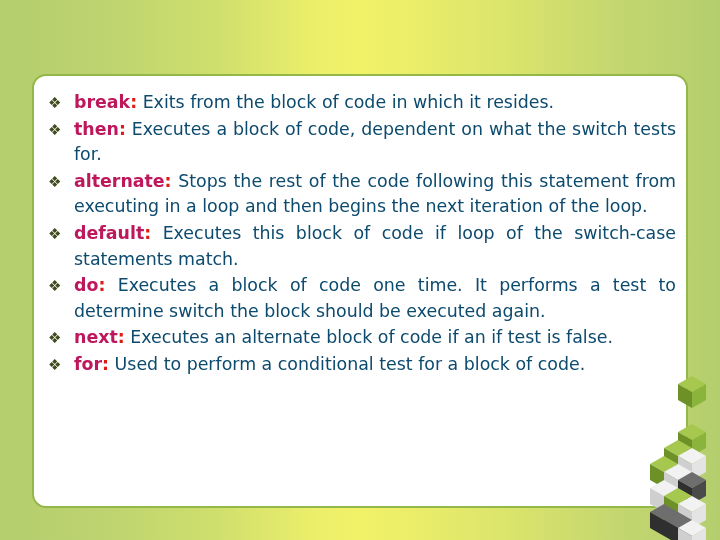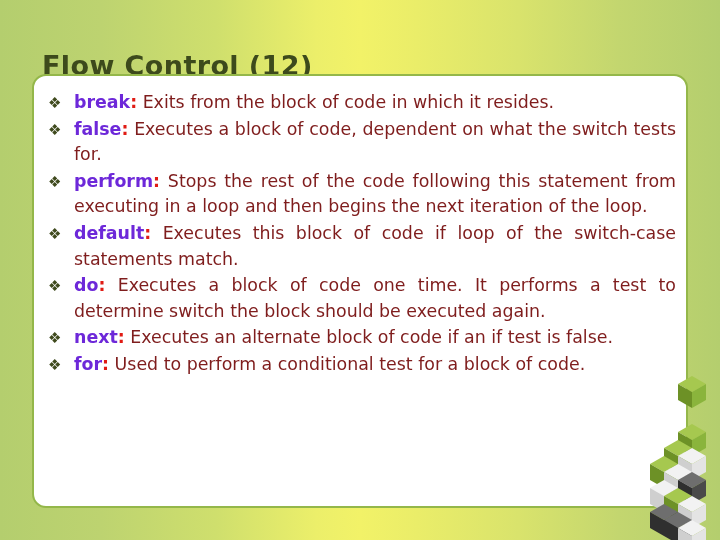--- a/index.html
+++ b/index.html
@@ -82,66 +82,65 @@
     position: absolute;
     left: 4px;
     top: 1px;
     font-size: 15px;
     line-height: 25.6px;
     color: #3f4a1d;
   }
 
   .kw {
     font-weight: bold;
-    color: #6d28d9;
+    color: #be185d;
     white-space: nowrap;
   }
   .kw-colon {
     font-weight: bold;
     color: #e01b14;
   }
   .desc {
-    color: #7f1d1d;
+    color: #0c4a6e;
   }
 
   
   .cubes {
     position: absolute;
     left: 640px;
     top: 360px;
     width: 80px;
     height: 180px;
     pointer-events: none;
   }
   .cubes svg {
     display: block;
   }
 </style>
 </head>
 <body>
 
 <div class="slide">
 
-  <h1 class="slide-title">Flow Control (12)</h1>
 
   <div class="content-card">
     <ul class="bullet-list">
 
       <li class="bullet-item">
         <span class="bullet-marker">❖</span><span class="kw">break</span><span class="kw-colon">:</span>
         <span class="desc">Exits from the block of code in which it resides.</span>
       </li>
 
       <li class="bullet-item">
-        <span class="bullet-marker">❖</span><span class="kw">false</span><span class="kw-colon">:</span>
+        <span class="bullet-marker">❖</span><span class="kw">then</span><span class="kw-colon">:</span>
         <span class="desc">Executes a block of code, dependent on what the switch tests for.</span>
       </li>
 
       <li class="bullet-item">
-        <span class="bullet-marker">❖</span><span class="kw">perform</span><span class="kw-colon">:</span>
+        <span class="bullet-marker">❖</span><span class="kw">alternate</span><span class="kw-colon">:</span>
         <span class="desc">Stops the rest of the code following this statement from executing in a loop and then begins the next iteration of the loop.</span>
       </li>
 
       <li class="bullet-item">
         <span class="bullet-marker">❖</span><span class="kw">default</span><span class="kw-colon">:</span>
         <span class="desc">Executes this block of code if loop of the switch-case statements match.</span>
       </li>
 
       <li class="bullet-item">
         <span class="bullet-marker">❖</span><span class="kw">do</span><span class="kw-colon">:</span>

